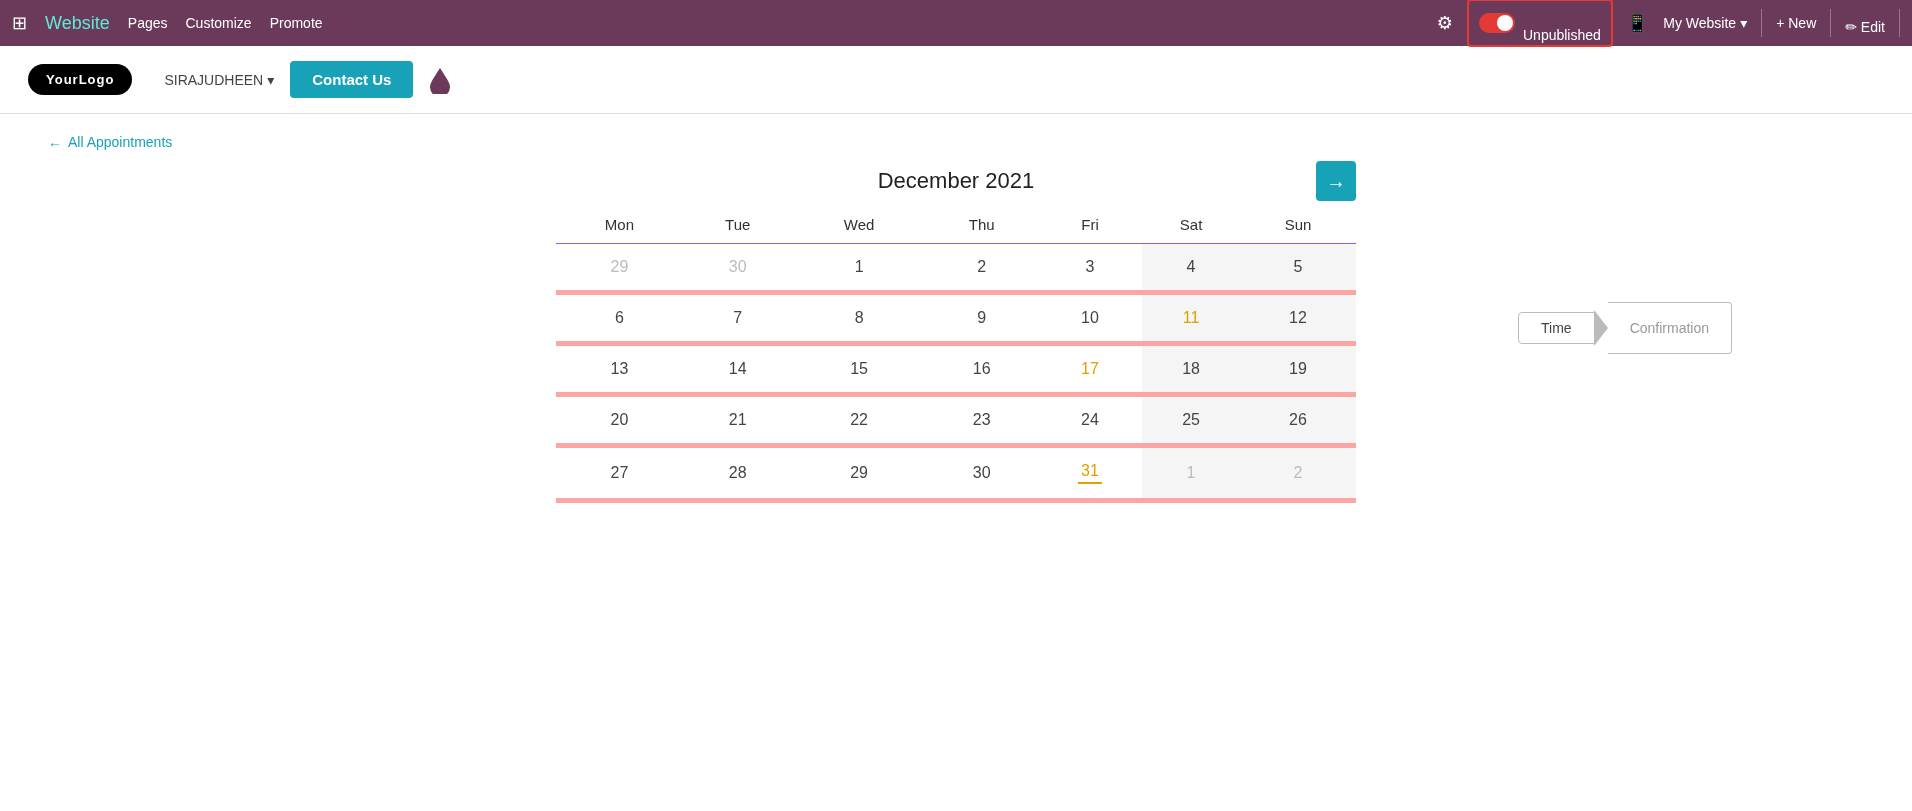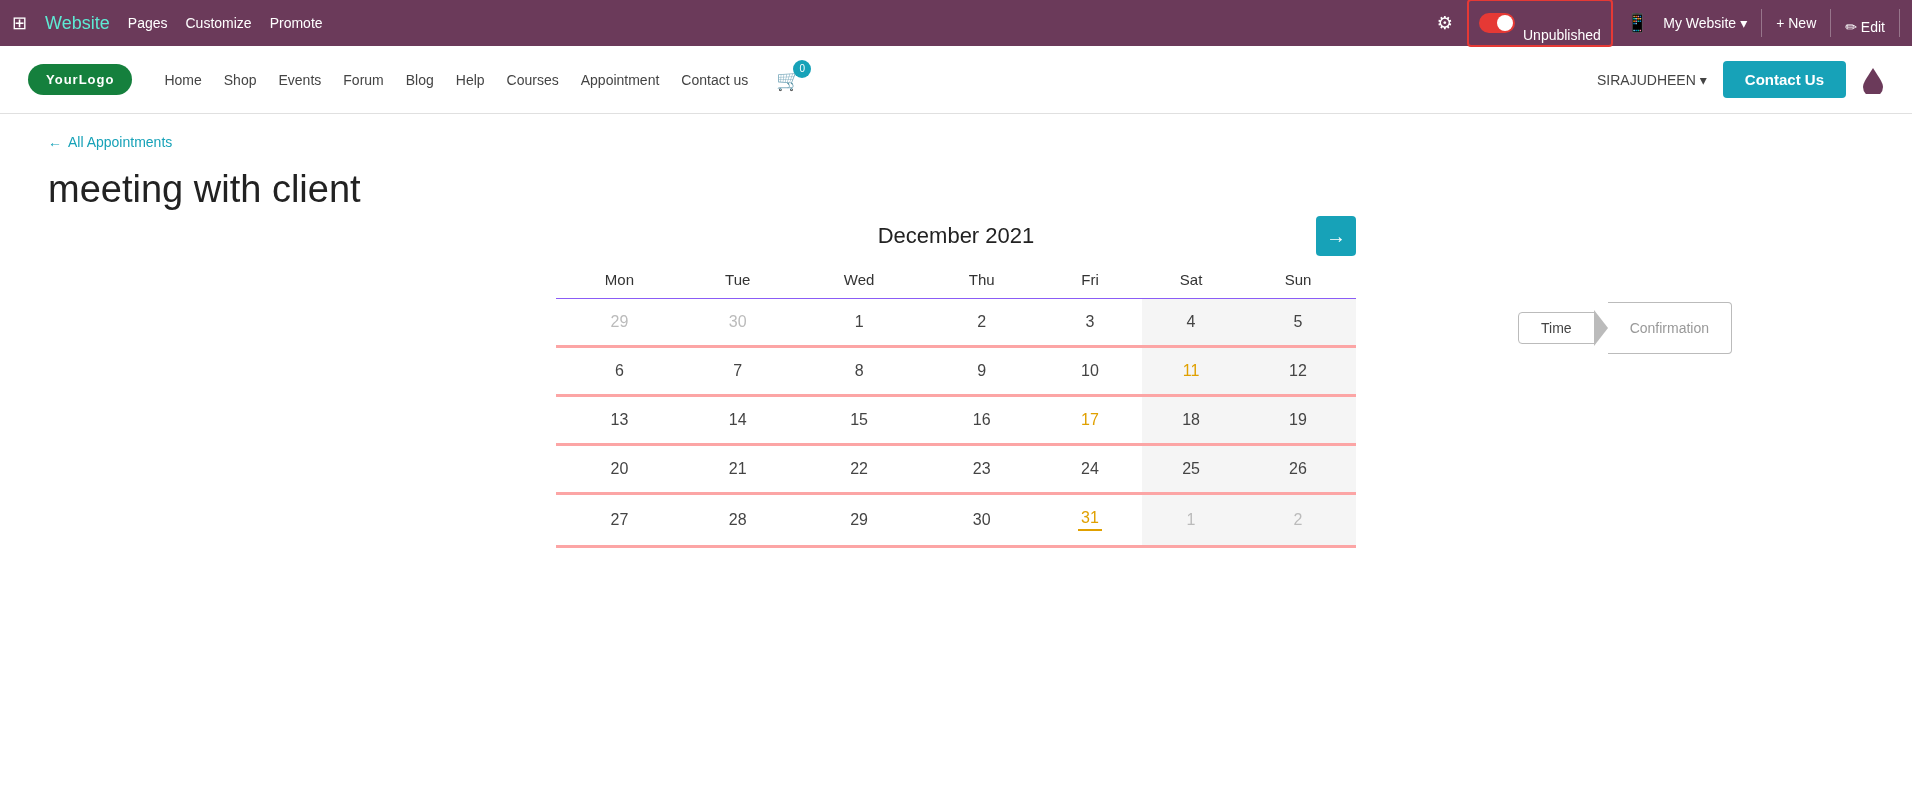--- a/index.html
+++ b/index.html
@@ -68,21 +68,21 @@
       display: flex;
       align-items: center;
       padding: 0 28px;
       border-bottom: 1px solid #e0e0e0;
       gap: 0;
     }
     .logo-wrap {
       margin-right: 32px;
     }
     .logo-oval {
-      background: #15803d;
+      background: #000000;
       color: #fff;
       border-radius: 50px;
       padding: 8px 18px;
       font-size: 13px;
       font-weight: bold;
       letter-spacing: 1px;
     }
     .site-nav-links {
       display: flex;
       gap: 22px;
@@ -229,21 +229,21 @@
       color: #333;
       padding: 10px 0;
       text-align: center;
       border-bottom: 1px solid #8b5cf6;
     }
     .calendar-table td {
       text-align: center;
       padding: 14px 0;
       font-size: 16px;
       color: #444;
-      border-bottom: 3px solid #fca5a5;
+      border-bottom: 5px solid #fca5a5;
     }
     .calendar-table td.prev-month,
     .calendar-table td.next-month {
       color: #bbb;
     }
     .calendar-table td.weekend-col {
       background: #f5f5f5;
     }
     .calendar-table td.today-underline {
       position: relative;
@@ -296,35 +296,20 @@
       <span>✏ Edit</span>
     </button>
     <div class="divider-bar"></div>
   </div>
 </div>
 
 <div class="site-nav">
   <div class="logo-wrap">
     <div class="logo-oval">YourLogo</div>
   </div>
-  <div class="site-nav-links">
-    <a>Home</a>
-    <a>Shop</a>
-    <a>Events</a>
-    <a>Forum</a>
-    <a>Blog</a>
-    <a>Help</a>
-    <a>Courses</a>
-    <a>Appointment</a>
-    <a>Contact us</a>
-    <div class="cart-icon-wrap">
-      <span style="font-size:20px;color:#444;">🛒</span>
-      <span class="cart-badge">0</span>
-    </div>
-  </div>
   <button class="user-name-btn">
     <span>SIRAJUDHEEN</span>
     <span>▾</span>
   </button>
   <button class="contact-us-btn">Contact Us</button>
   <svg class="drop-icon" viewBox="0 0 22 28">
     <path d="M11 2 Q11 2 4 13 Q1 18 1 21 A10 10 0 0 0 21 21 Q21 18 18 13 Z" fill="#6b3a5a"></path>
   </svg>
 </div>
 
@@ -333,21 +318,20 @@
     <span>←</span>
     <span>All Appointments</span>
   </a>
 
   <div class="steps-wrap">
     <div class="step-active">Time</div>
     <div class="step-arrow"></div>
     <div class="step-inactive">Confirmation</div>
   </div>
 
-  <h1 class="appointment-title">meeting with client</h1>
 
   <div class="calendar-section">
     <div class="calendar-header">
       <span class="calendar-title">December 2021</span>
       <button class="cal-nav-btn">→</button>
     </div>
     <table class="calendar-table">
       <thead>
         <tr>
           <th>Mon</th>

